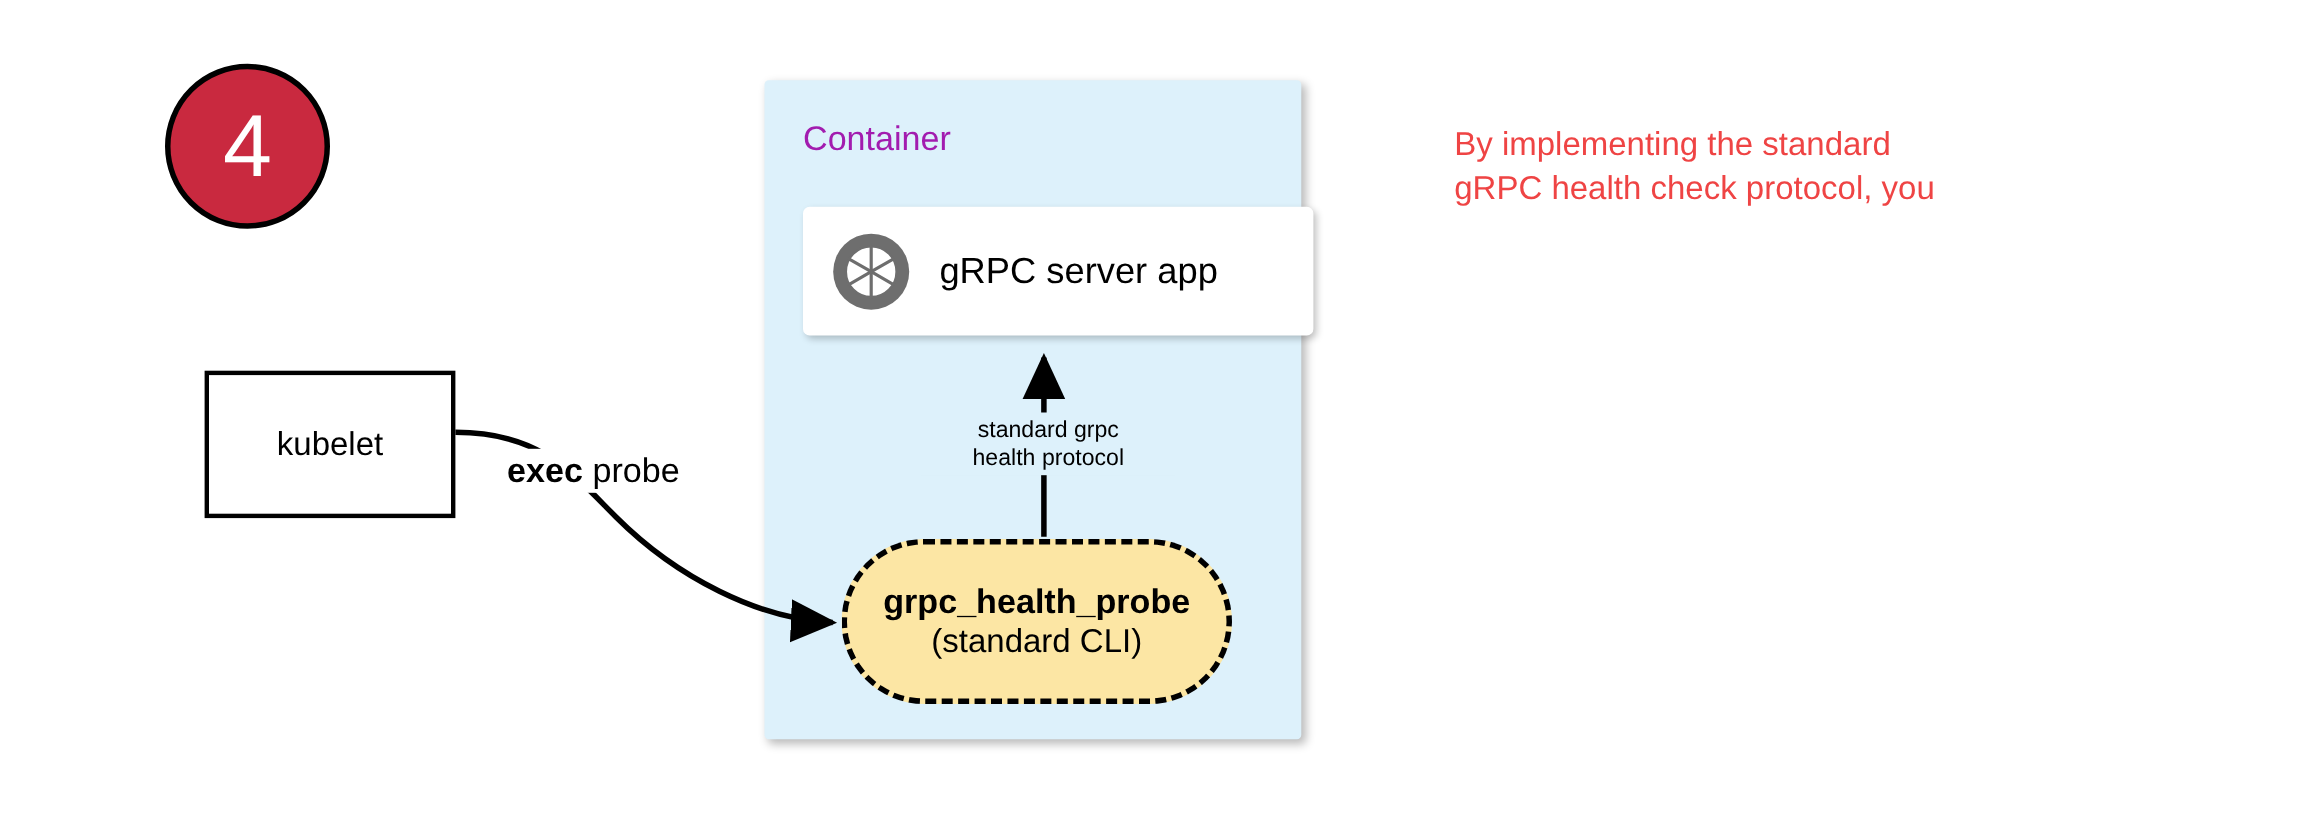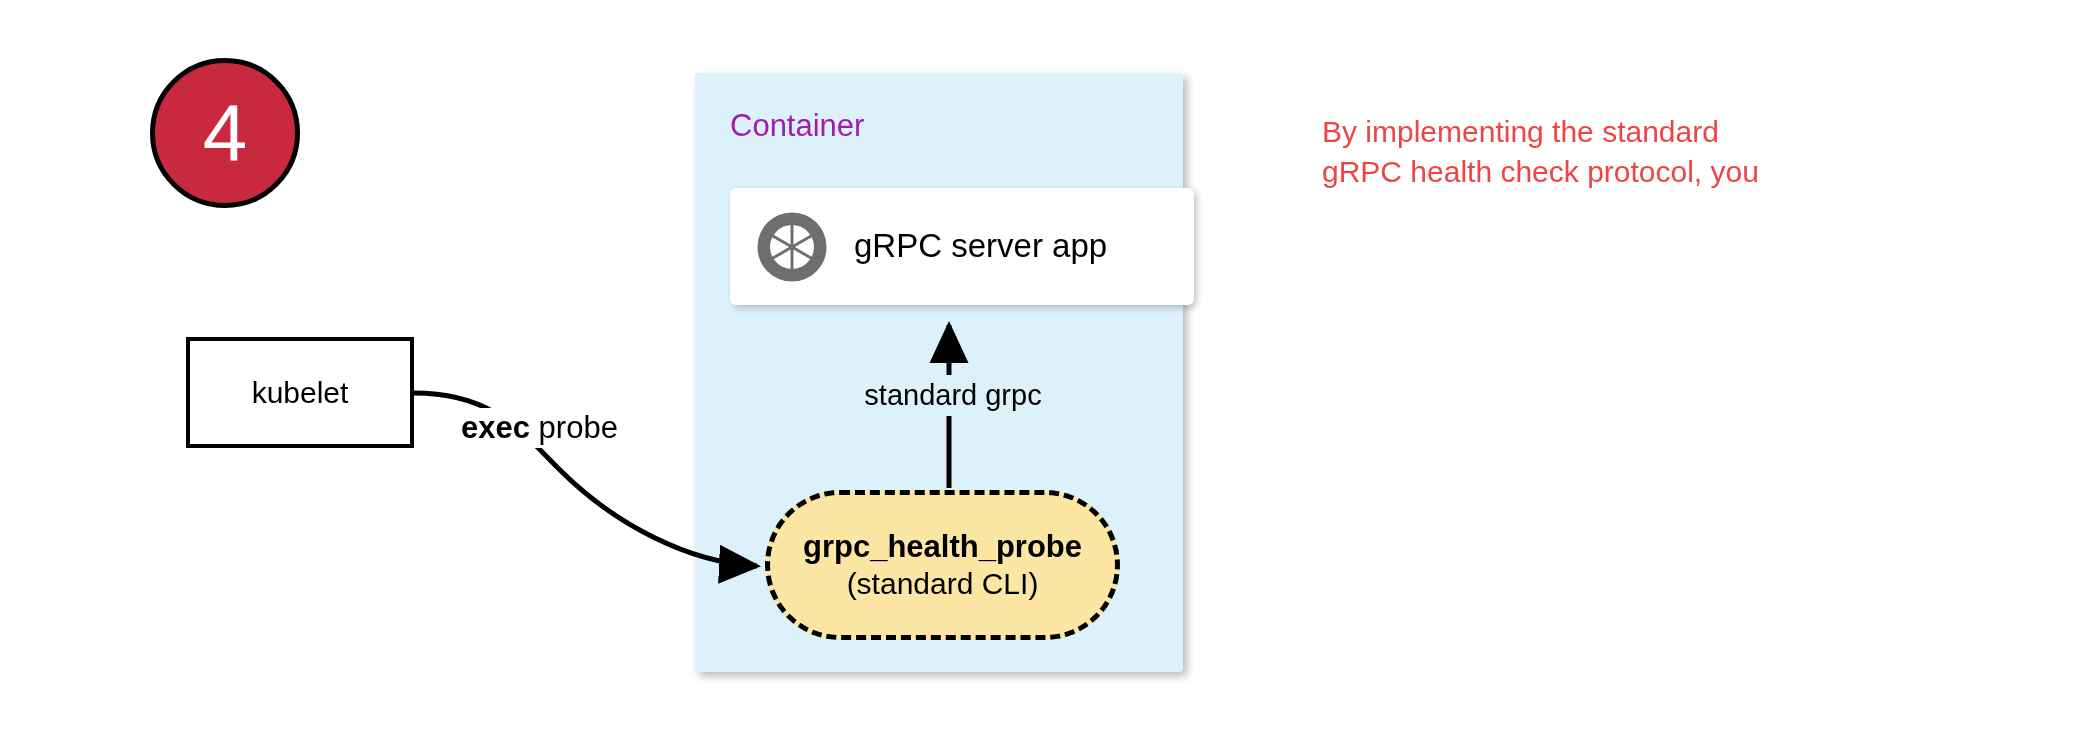--- a/index.html
+++ b/index.html
@@ -121,21 +121,21 @@
     line-height: 1.18;
     white-space: nowrap;
   }
 
   
   #kubelet-box {
     position: absolute;
     left: 186px;
     top: 337px;
     width: 228px;
-    height: 111px;
+    height: 134px;
     background: #ffffff;
     border: 4px solid #000000;
     box-sizing: border-box;
     display: flex;
     align-items: center;
     justify-content: center;
   }
   #kubelet-box .box-label {
     font-size: 30px;
     line-height: 1.1;
@@ -164,21 +164,21 @@
     white-space: nowrap;
   }
   #exec-probe-label .bold { font-weight: bold; }
 
   #protocol-label {
     position: absolute;
     left: 837px;
     top: 375px;
     width: 224px;
     text-align: center;
-    font-size: 29px;
+    font-size: 21px;
     line-height: 1.22;
     background: #ddf1fb;
     padding: 3px 4px;
   }
   #protocol-label div { white-space: nowrap; }
 
   
   #description {
     position: absolute;
     left: 1322px;
@@ -246,20 +246,21 @@
 
     <path d="M 949 488 L 949 325" fill="none" stroke="#000000" stroke-width="5" marker-end="url(#arrowhead)"></path>
   </svg>
 
   <div id="exec-probe-label">
     <span class="bold">exec</span><span> probe</span>
   </div>
 
   <div id="protocol-label">
     <div>standard grpc</div>
+    <div>health protocol</div>
   </div>
 
   <div id="description">
     <div>By implementing the standard</div>
     <div>gRPC health check protocol, you</div>
   </div>
 
 </div>
 
 </body></html>

